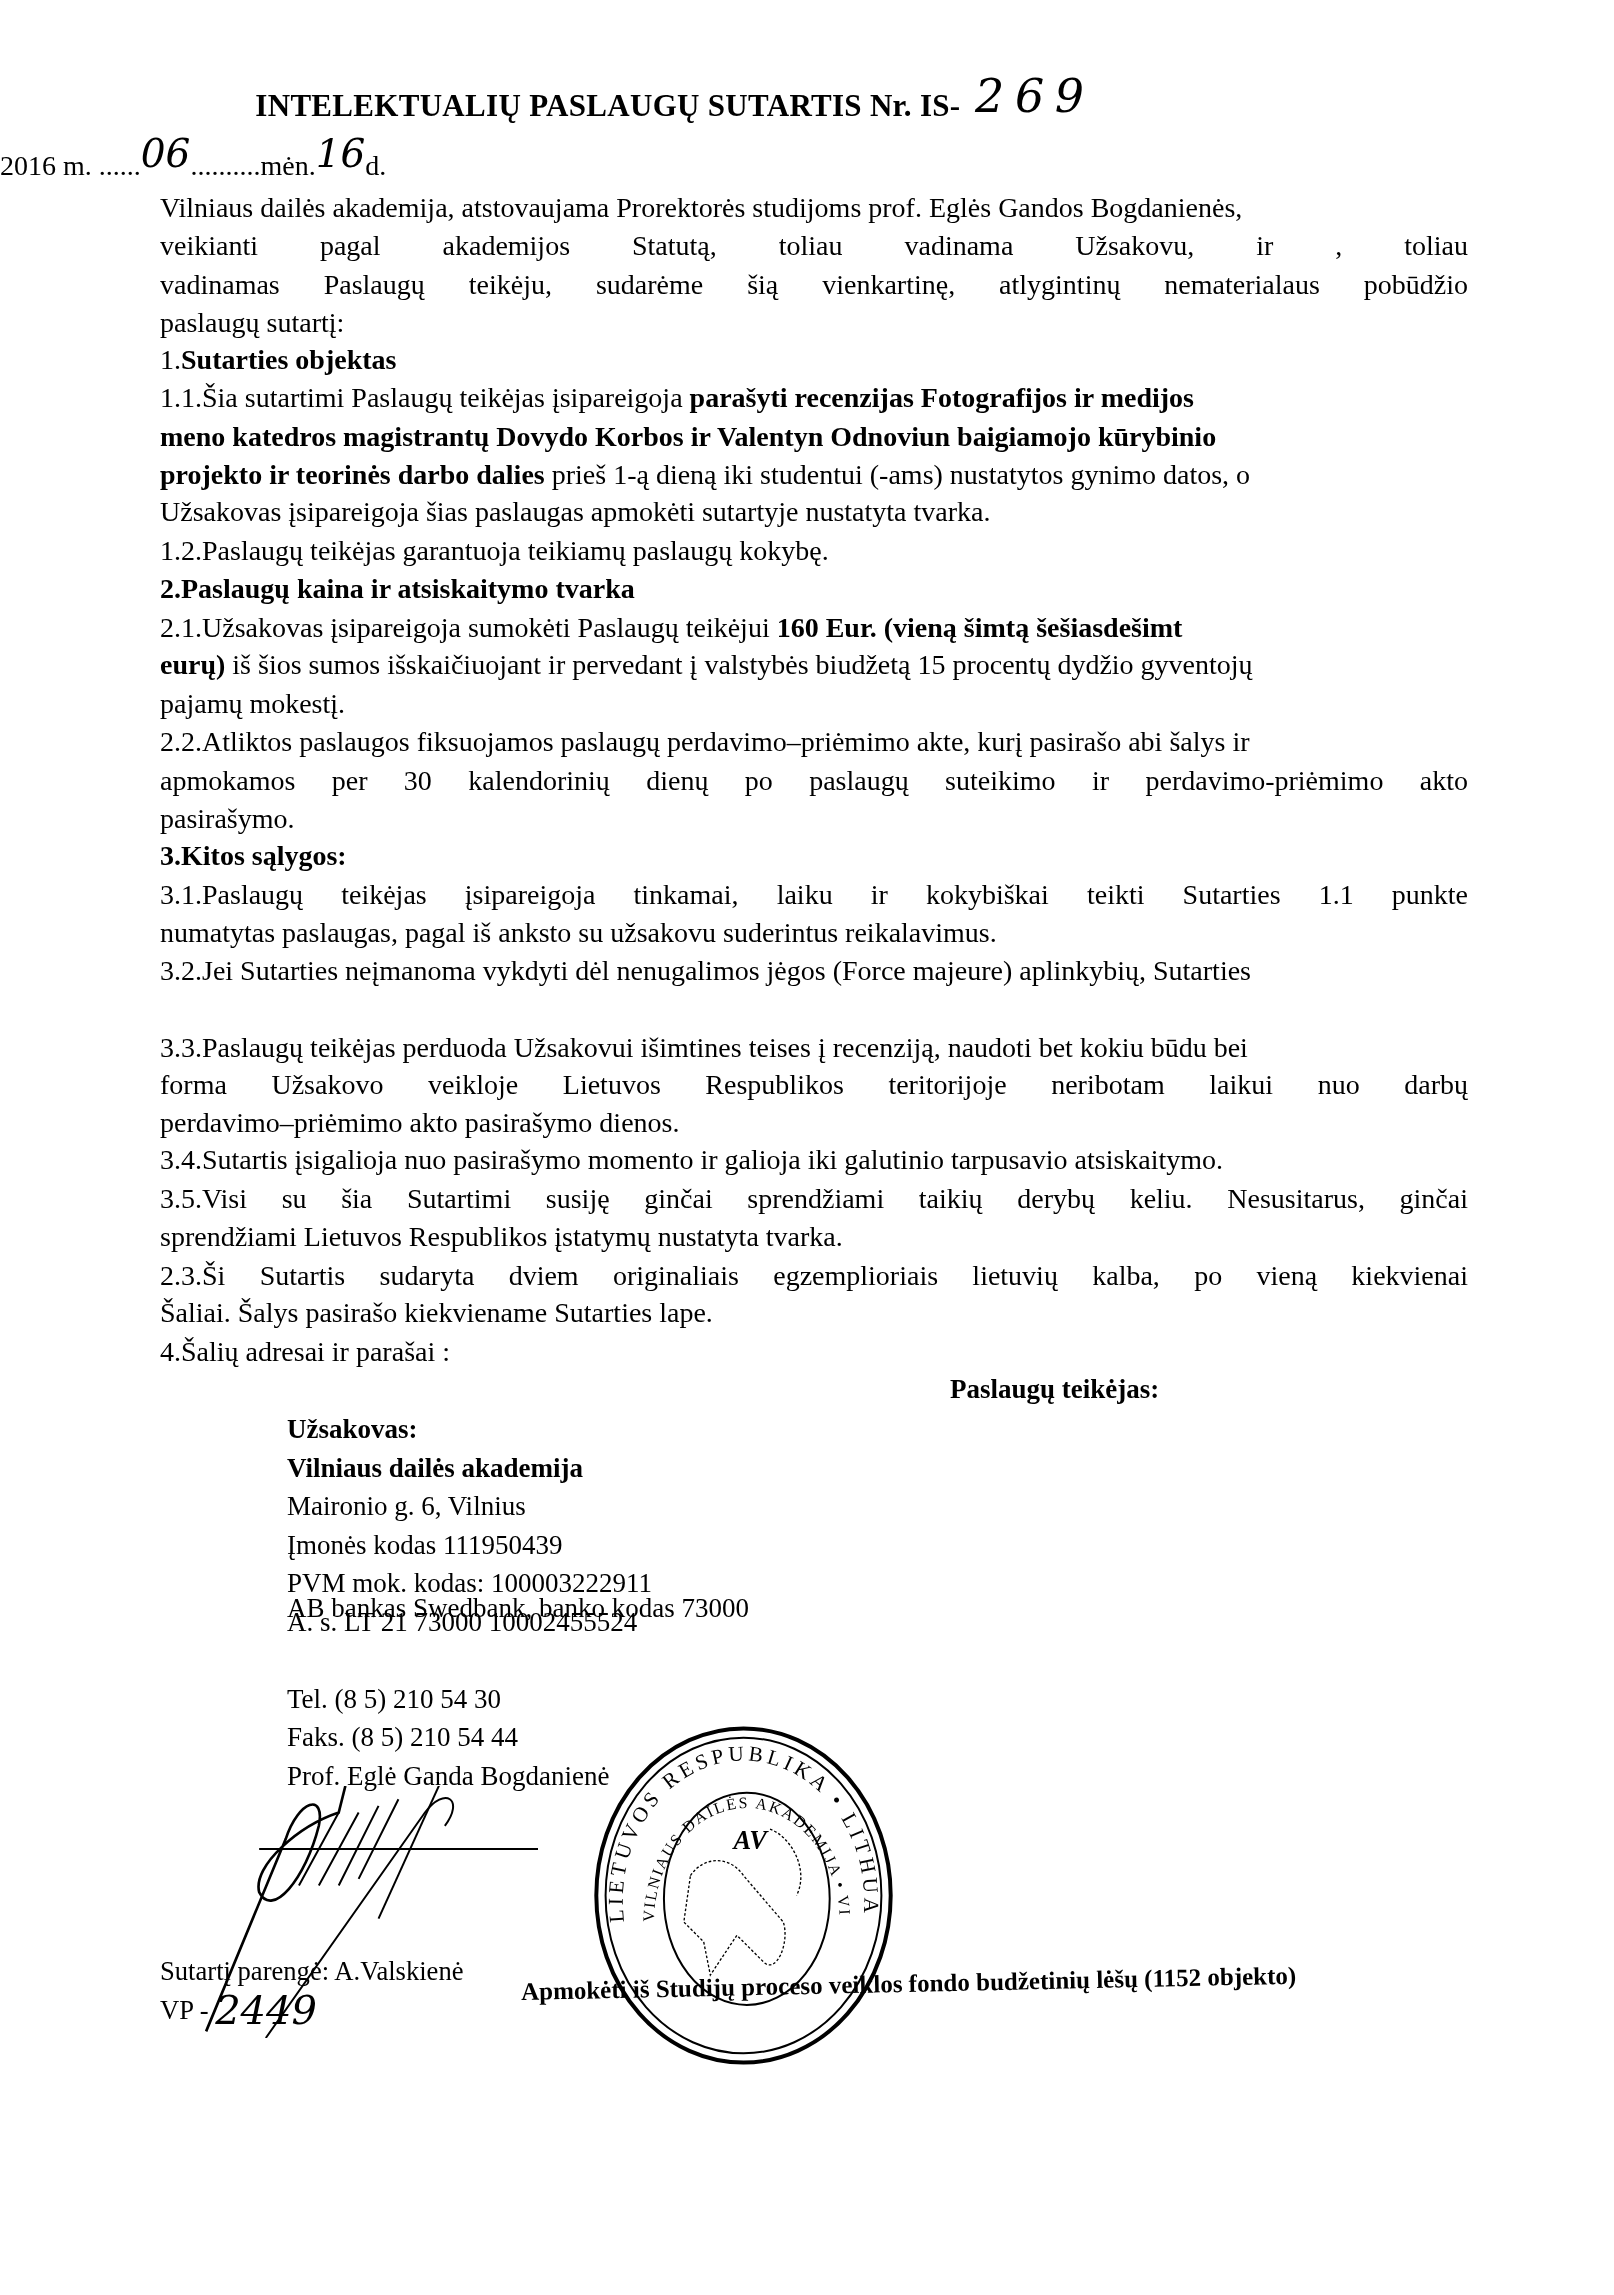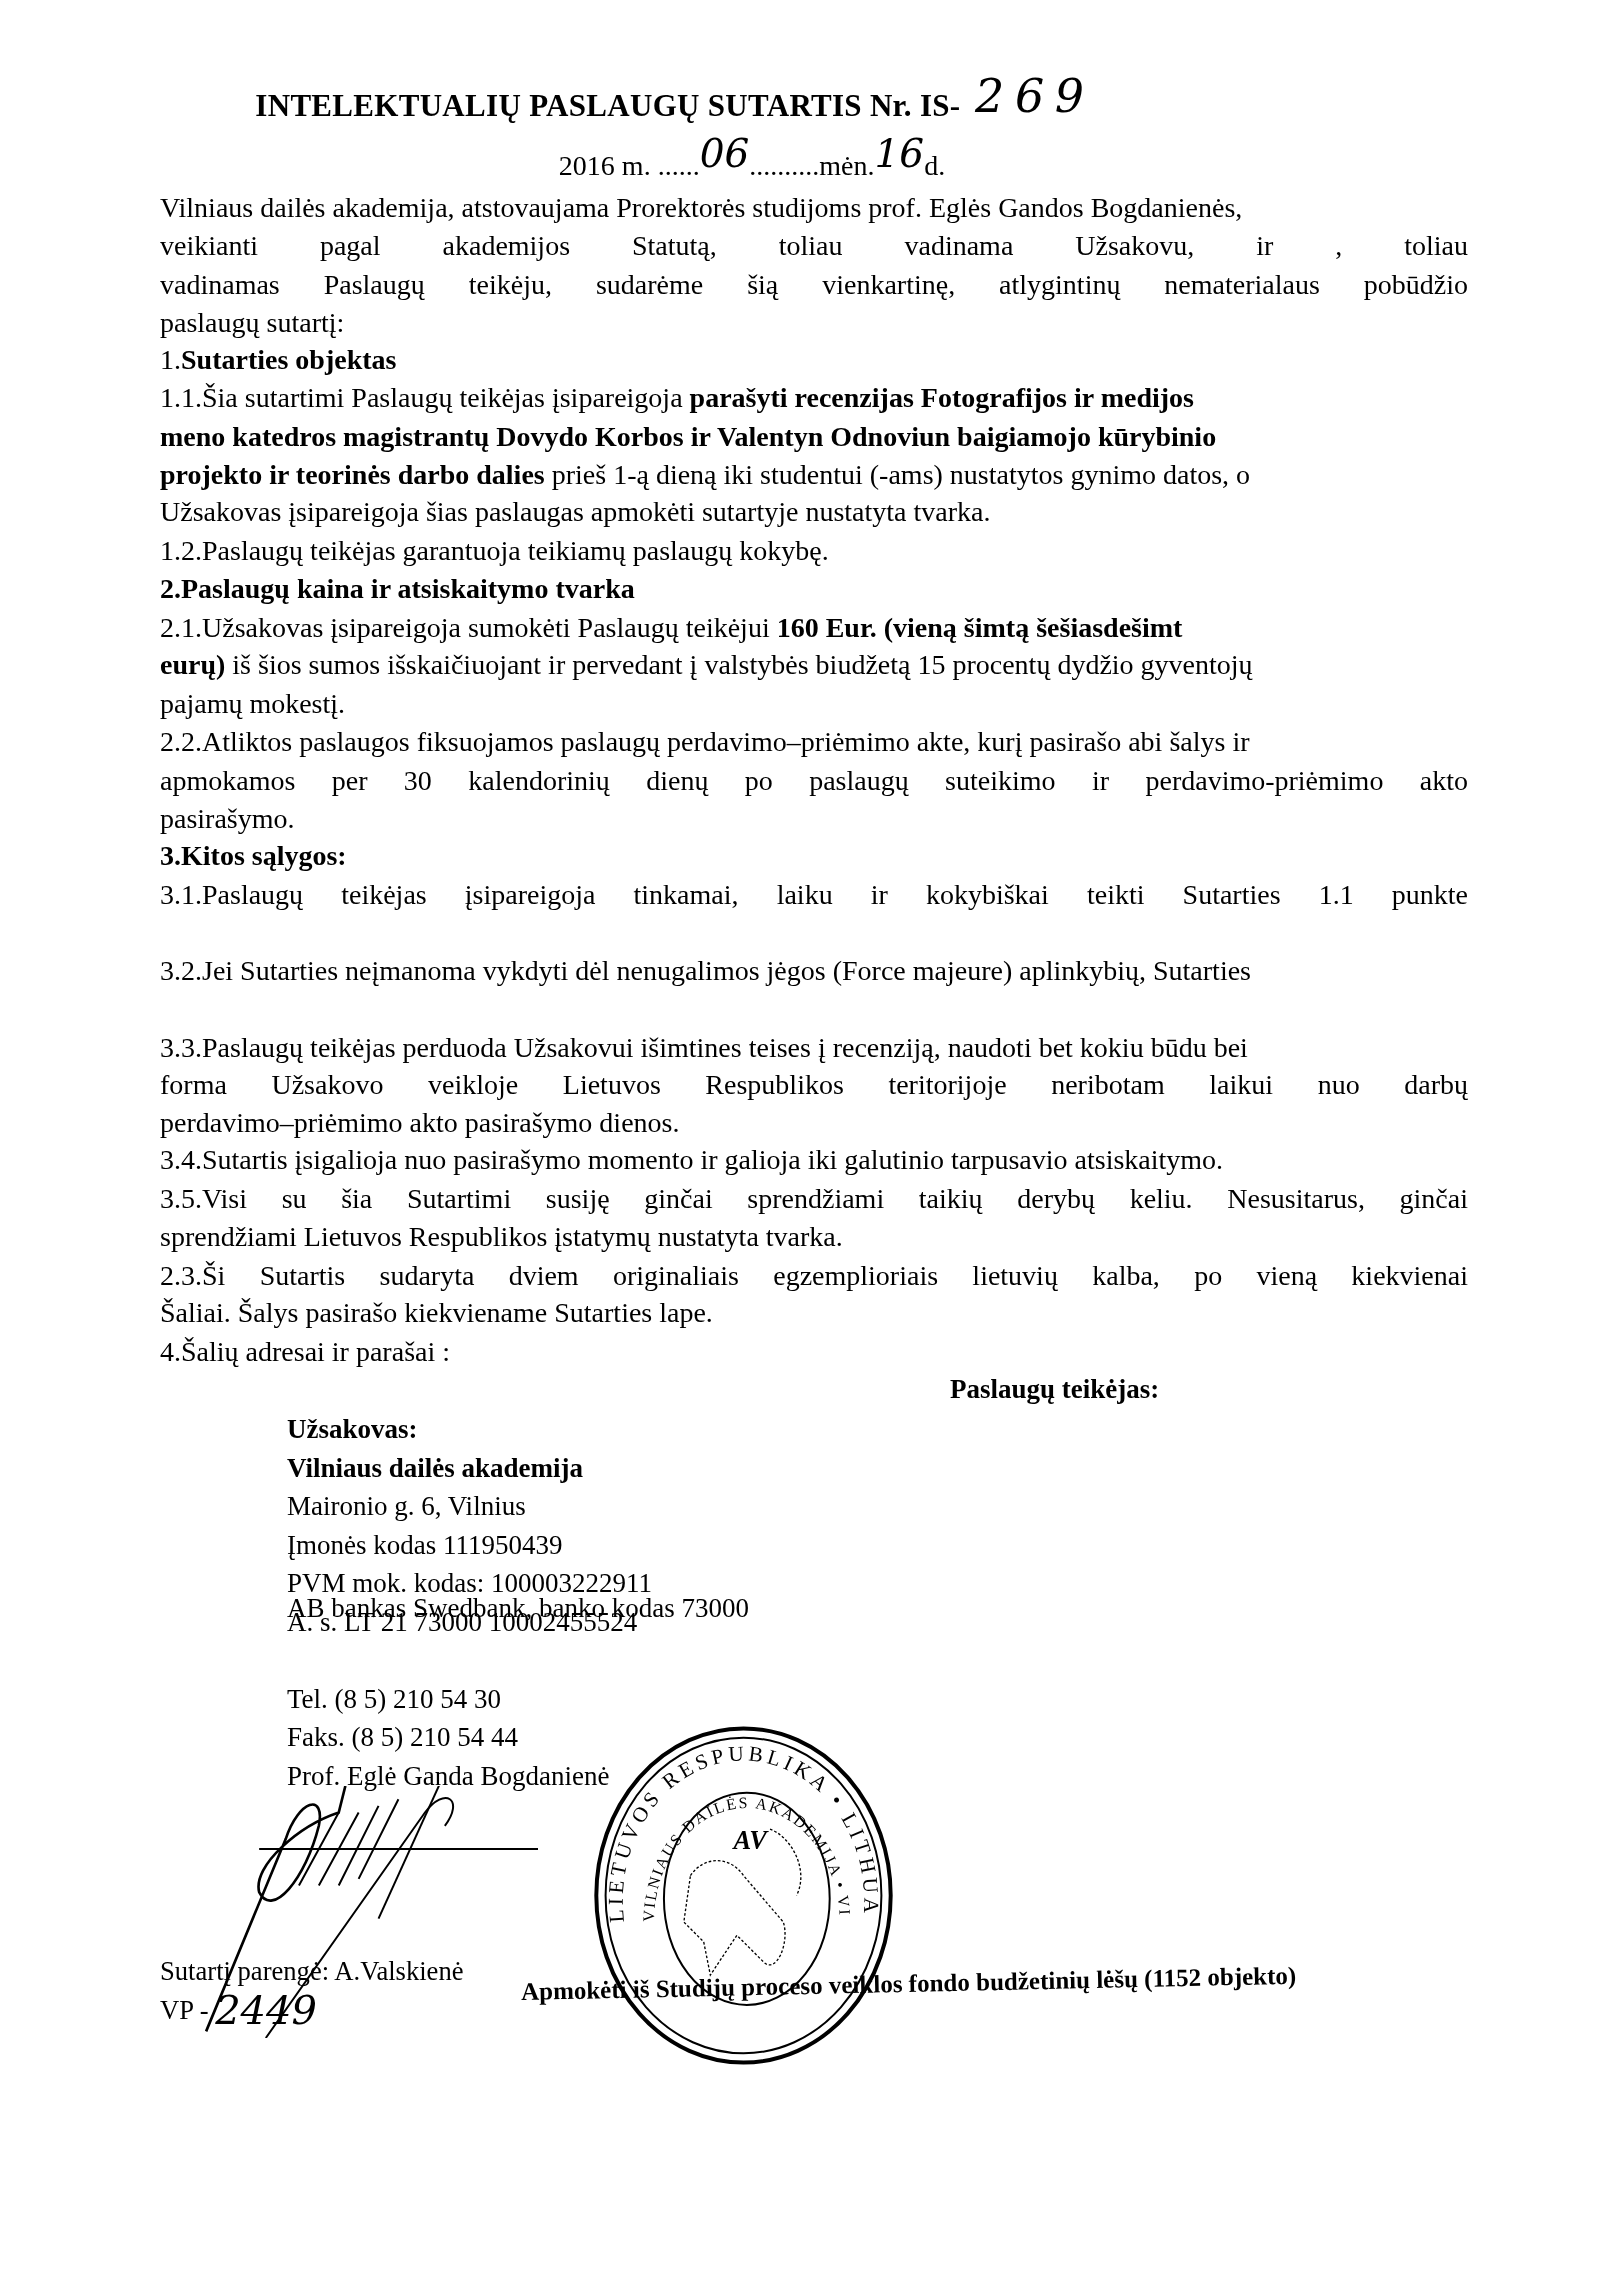--- a/index.html
+++ b/index.html
@@ -3,21 +3,21 @@
 <meta charset="utf-8">
 <style>
   html, body { margin:0; padding:0; background:#ffffff; }
   body { width:1615px; height:2295px; position:relative; overflow:hidden; color:#000;
          font-family:"Liberation Serif", "DejaVu Serif", serif; }
   .page { position:absolute; left:0; top:0; width:1615px; height:2295px; }
   .title { position:absolute; left:0; width:1350px; top:73px; text-align:center;
            font-size:31px; font-weight:bold; letter-spacing:0.3px; }
   .title .hw { font-family:"DejaVu Serif", serif; font-style:italic; font-weight:normal;
                font-size:46px; margin-left:14.6px; letter-spacing:10.6px; position:relative; top:-4px; }
-  .date { position:absolute; top:139px; left:0; width:1504px; text-align:center;
+  .date { position:absolute; top:139px; left:0; width:1504px; text-align:left;
           font-size:28px; }
   .date .hw { font-family:"DejaVu Serif", serif; font-style:italic; font-size:39px; position:relative; top:-8px; }
   .line { position:absolute; left:160px; width:1308px; font-size:28px; line-height:33px; white-space:nowrap; }
   .j { text-align:justify; text-align-last:justify; }
   .b { font-weight:bold; }
   .sig-block { position:absolute; left:287px; font-size:27px; line-height:33px; white-space:nowrap; }
   .stamp { position:absolute; left:591px; top:1723px; width:305px; height:345px; }
   .signature { position:absolute; left:166px; top:1786px; width:372px; height:252px; }
   .hw-vp { font-family:"DejaVu Serif", serif; font-style:italic; font-size:40px; position:relative; top:5.3px; }
 </style>
@@ -49,20 +49,21 @@
   <div class="line b" style="top:572px">2.Paslaugų kaina ir atsiskaitymo tvarka</div>
   <div class="line" style="top:611px"><span>2.1.Užsakovas  įsipareigoja  sumokėti  Paslaugų  teikėjui  </span><span class="b">160  Eur.  (vieną  šimtą  šešiasdešimt</span></div>
   <div class="line" style="top:648px"><span class="b">eurų)</span><span> iš šios sumos išskaičiuojant ir pervedant į valstybės biudžetą 15 procentų dydžio gyventojų</span></div>
   <div class="line" style="top:687px">pajamų mokestį.</div>
   <div class="line" style="top:725px">2.2.Atliktos paslaugos fiksuojamos paslaugų perdavimo–priėmimo akte, kurį pasirašo abi šalys ir</div>
   <div class="line j" style="top:764px">apmokamos  per  30  kalendorinių  dienų  po  paslaugų  suteikimo  ir  perdavimo-priėmimo  akto</div>
   <div class="line" style="top:802px">pasirašymo.</div>
 
   <div class="line b" style="top:839px">3.Kitos sąlygos:</div>
   <div class="line j" style="top:878px">3.1.Paslaugų  teikėjas  įsipareigoja  tinkamai,  laiku  ir  kokybiškai  teikti  Sutarties  1.1  punkte</div>
+  <div class="line" style="top:916px">numatytas paslaugas, pagal iš anksto su užsakovu suderintus reikalavimus.</div>
   <div class="line" style="top:954px">3.2.Jei Sutarties neįmanoma vykdyti dėl nenugalimos jėgos (Force majeure) aplinkybių, Sutarties</div>
   <div class="line" style="top:1031px">3.3.Paslaugų teikėjas perduoda Užsakovui išimtines teises į recenziją, naudoti bet kokiu būdu bei</div>
   <div class="line" style="top:1106px">perdavimo–priėmimo akto pasirašymo dienos.</div>
   <div class="line j" style="top:1068px">forma  Užsakovo  veikloje  Lietuvos  Respublikos  teritorijoje  neribotam  laikui  nuo  darbų</div>
   <div class="line" style="top:1143px">3.4.Sutartis įsigalioja nuo pasirašymo momento ir galioja iki galutinio tarpusavio atsiskaitymo.</div>
   <div class="line j" style="top:1182px">3.5.Visi  su  šia  Sutartimi  susiję  ginčai  sprendžiami  taikių  derybų  keliu.  Nesusitarus,  ginčai</div>
   <div class="line" style="top:1220px">sprendžiami Lietuvos Respublikos įstatymų nustatyta tvarka.</div>
   <div class="line j" style="top:1259px">2.3.Ši  Sutartis  sudaryta  dviem  originaliais  egzemplioriais  lietuvių  kalba,  po  vieną  kiekvienai</div>
   <div class="line" style="top:1296px">Šaliai. Šalys pasirašo kiekviename Sutarties lape.</div>
 

